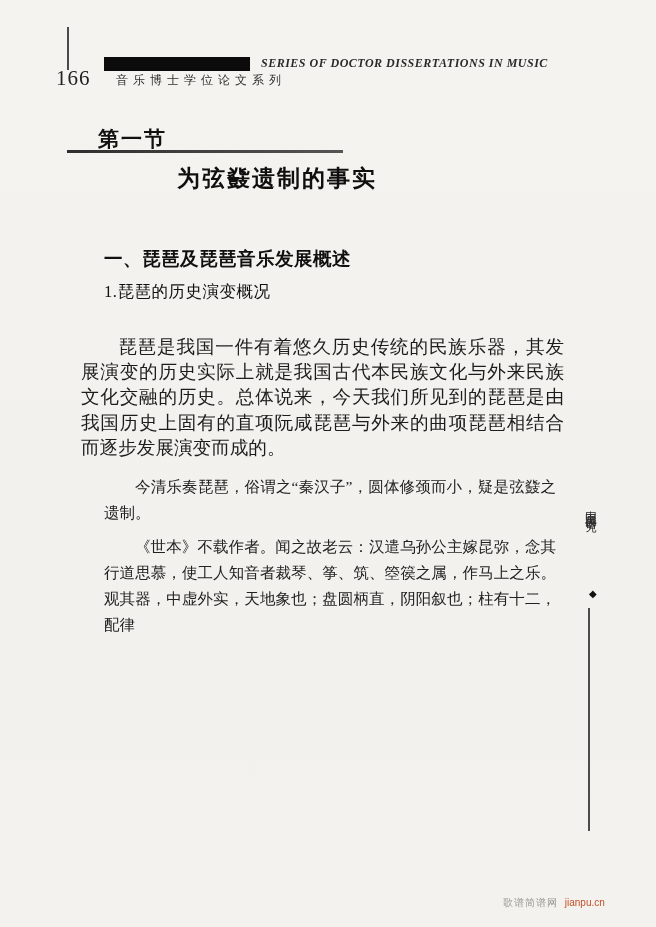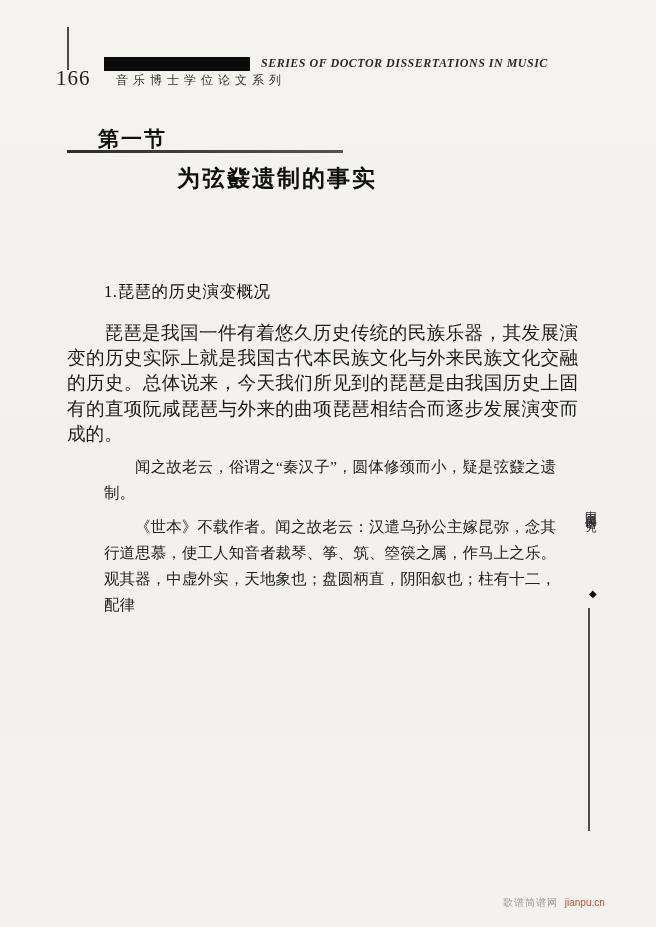--- a/index.html
+++ b/index.html
@@ -22,21 +22,21 @@
   
   .section-label{position:absolute;left:67px;top:125px;font-size:21px;font-weight:bold;letter-spacing:2px;color:#111;margin-left:31px;}
   .section-rule{position:absolute;left:67px;top:150px;width:276px;height:3px;background:linear-gradient(90deg,#2e2e2e 0%,#3c3c3c 35%,#555 100%);}
   .chapter-title{position:absolute;left:177px;top:163px;font-size:23px;font-weight:bold;letter-spacing:2px;color:#0f0f0f;}
 
   .overview-heading{position:absolute;left:104px;top:246px;font-size:18.5px;font-weight:bold;letter-spacing:0.5px;color:#101010;}
   .history-heading{position:absolute;left:104px;top:281px;font-size:16.5px;font-weight:normal;letter-spacing:0.5px;color:#101010;}
 
   
   .body-col{position:absolute;left:67px;top:320px;width:511px;}
-  .body-col p{margin:0;font-size:18.6px;line-height:25.2px;text-align:justify;text-indent:2em;color:#1c1c1c;}
+  .body-col p{margin:14px;font-size:18.6px;line-height:25.2px;text-align:justify;text-indent:2em;color:#1c1c1c;}
   .quote{margin:8px 0 6px 37px;width:452px;font-size:15.5px;line-height:26px;text-align:justify;text-indent:2em;color:#222;}
   .sup{font-size:10px;vertical-align:super;line-height:0;}
 
   
   .side-title{position:absolute;left:583px;top:502px;writing-mode:vertical-rl;font-size:11.5px;letter-spacing:1.5px;color:#2b2b2b;}
   .side-diamond{position:absolute;left:589px;top:588px;font-size:10px;color:#111;}
   .side-rule{position:absolute;left:588px;top:608px;width:2px;height:223px;background:#4c4c4c;}
 
   
   .watermark{position:absolute;left:503px;top:896px;font-size:10px;white-space:nowrap;font-family:"Liberation Sans","DejaVu Sans",sans-serif;}
@@ -51,25 +51,26 @@
   <div class="edge-line"></div>
   <div class="page-number">166</div>
   <div class="series-bar"></div>
   <div class="series-en">SERIES OF DOCTOR DISSERTATIONS IN MUSIC</div>
   <div class="series-cn">音乐博士学位论文系列</div>
 
   <div class="section-label">第一节</div>
   <div class="section-rule"></div>
   <div class="chapter-title">为弦鼗遗制的事实</div>
 
+  <div class="overview-heading">一、琵琶及琵琶音乐发展概述</div>
   <div class="history-heading">1.琵琶的历史演变概况</div>
 
   <div class="body-col">
     <p><span>琵琶是我国一件有着悠久历史传统的民族乐器，其发展演变的历史实际上就是我国古代本民族文化与外来民族文化交融的历史。总体说来，今天我们所见到的琵琶是由我国历史上固有的直项阮咸琵琶与外来的曲项琵琶相结合而逐步发展演变而成的。</span></p>
-    <div class="quote">闻之故老云，俗谓之“秦汉子”，圆体修颈而小，疑是弦鼗之遗制。</div>
+    <div class="quote">今清乐奏琵琶，俗谓之“秦汉子”，圆体修颈而小，疑是弦鼗之遗制。</div>
     <div class="quote">《世本》不载作者。闻之故老云：汉遣乌孙公主嫁昆弥，念其行道思慕，使工人知音者裁琴、筝、筑、箜篌之属，作马上之乐。观其器，中虚外实，天地象也；盘圆柄直，阴阳叙也；柱有十二，配律</div>
   </div>
 
   <div class="side-title">中国工尺谱研究</div>
   <div class="side-diamond">◆</div>
   <div class="side-rule"></div>
 
   <div class="watermark">
     <span class="cn">歌谱简谱网</span>
     <span class="url">jianpu.cn</span>

